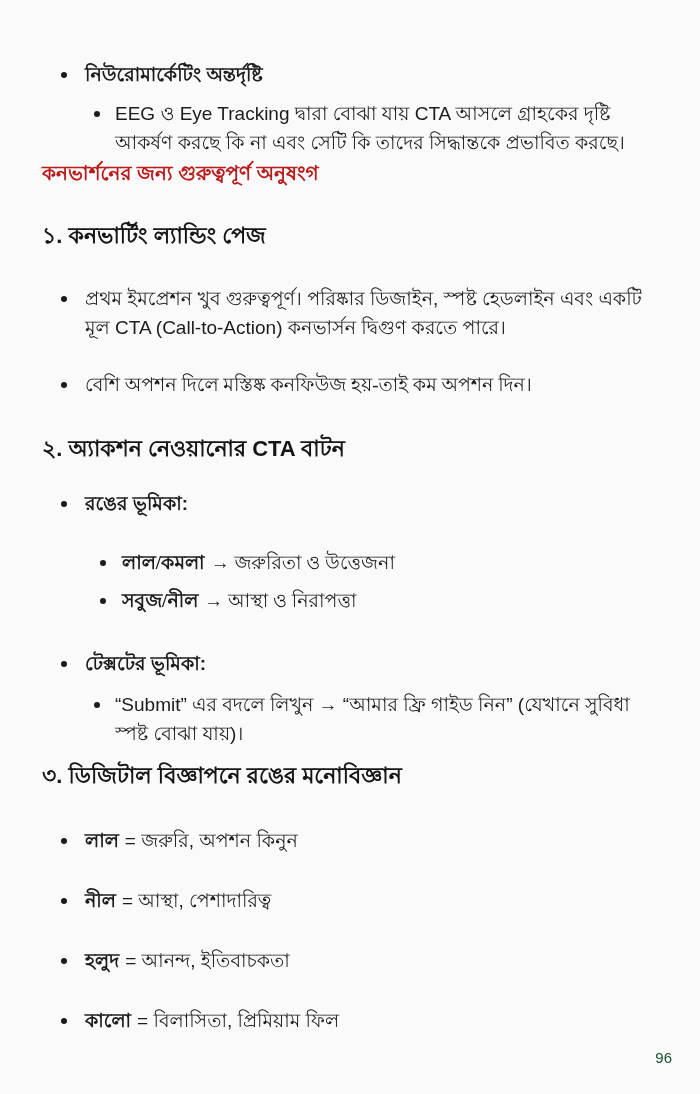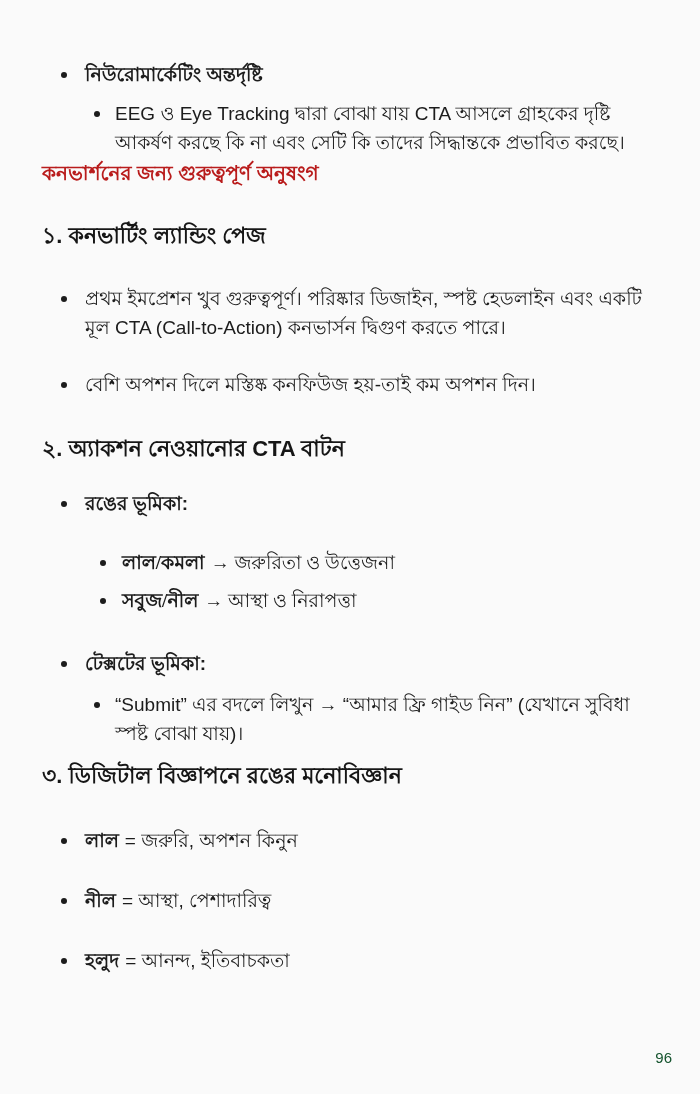--- a/index.html
+++ b/index.html
@@ -53,21 +53,21 @@
   }
   .h {
     font-size: 22px;
     font-weight: 700;
     line-height: 32px;
     margin: 34px 0 0 0;
     color: #161616;
   }
   .h.s3 { margin-top: 12px; }
   .list-s1 { margin-top: 32px; }
-  .list-s1 .li + .li { margin-top: 28px; }
+  .list-s1 .li + .li { margin-top: 28px; font-family: Liberation Serif, serif; }
   .list-s2 { margin-top: 24px; }
   .sub-colors { margin-top: 30px; }
   .sub-colors .li + .li { margin-top: 9px; }
   .li-textrole { margin-top: 34px; }
   .sub-submit { margin-top: 12px; }
   .list-s3 { margin-top: 34px; }
   .list-s3 .li + .li { margin-top: 31px; }
   .pagenum {
     position: absolute;
     top: 1048px;
@@ -144,17 +144,21 @@
       <span class="b">লাল</span><span class="seg-r">= জরুরি, অপশন কিনুন</span>
     </li>
     <li class="li">
       <span class="dot d1"></span>
       <span class="b">নীল</span><span class="seg-r">= আস্থা, পেশাদারিত্ব</span>
     </li>
     <li class="li">
       <span class="dot d1"></span>
       <span class="b">হলুদ</span><span class="seg-r">= আনন্দ, ইতিবাচকতা</span>
     </li>
+    <li class="li">
+      <span class="dot d1"></span>
+      <span class="b">কালো</span><span class="seg-r">= বিলাসিতা, প্রিমিয়াম ফিল</span>
+    </li>
   </ul>
 
   <div class="pagenum">96</div>
 
 </div>
 
 </body></html>

